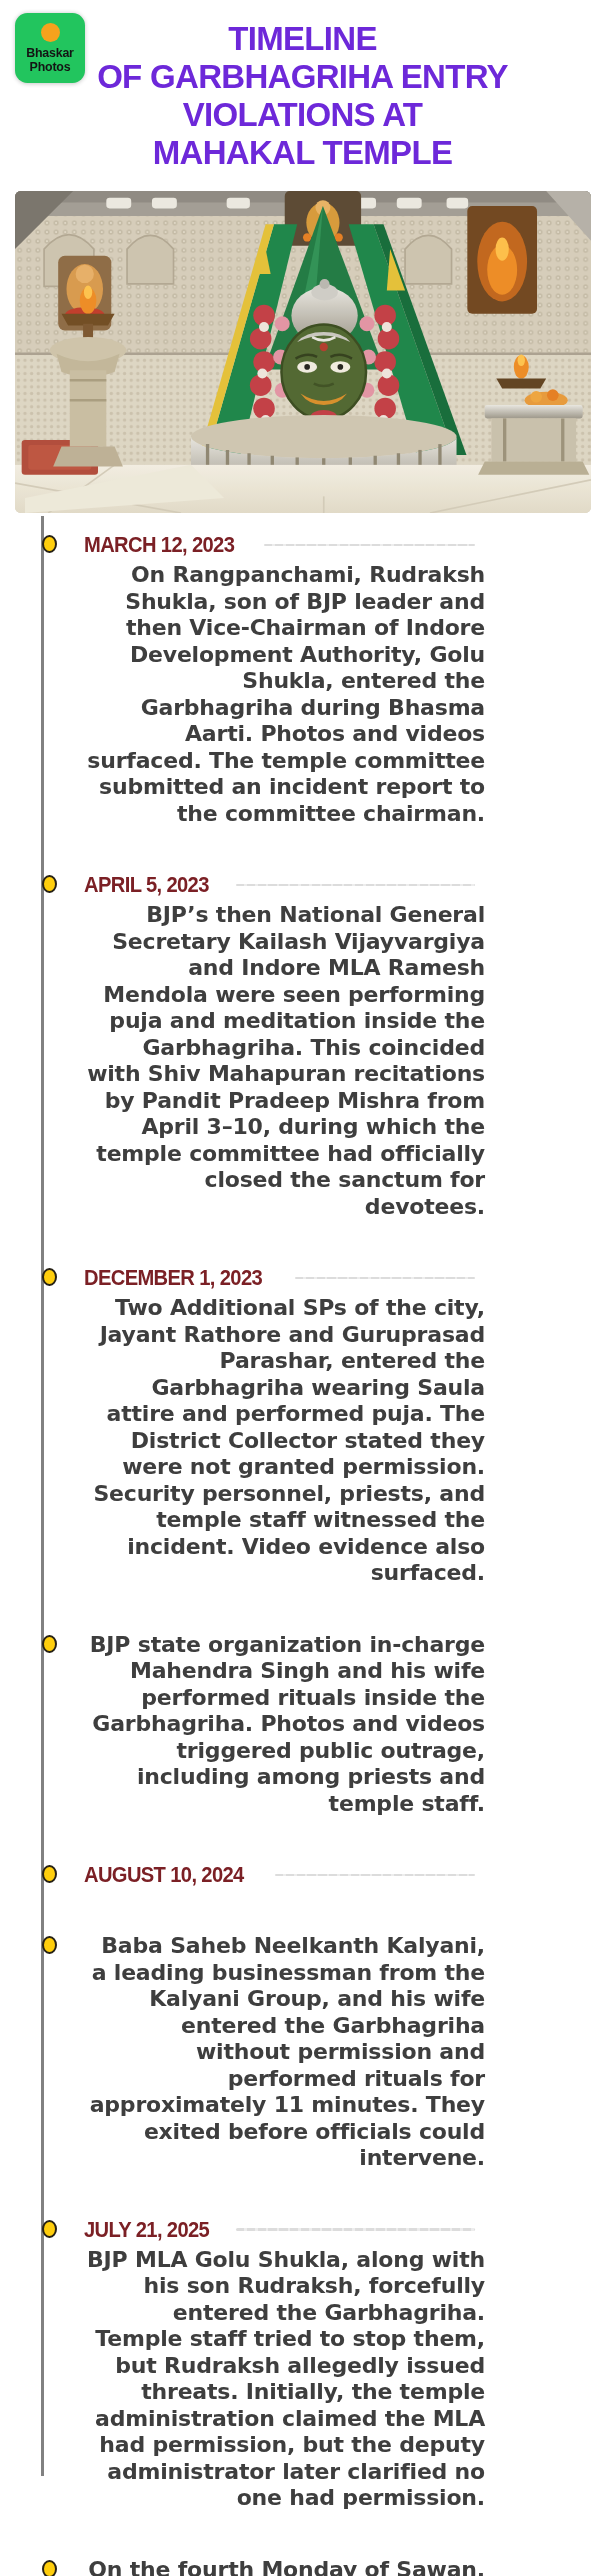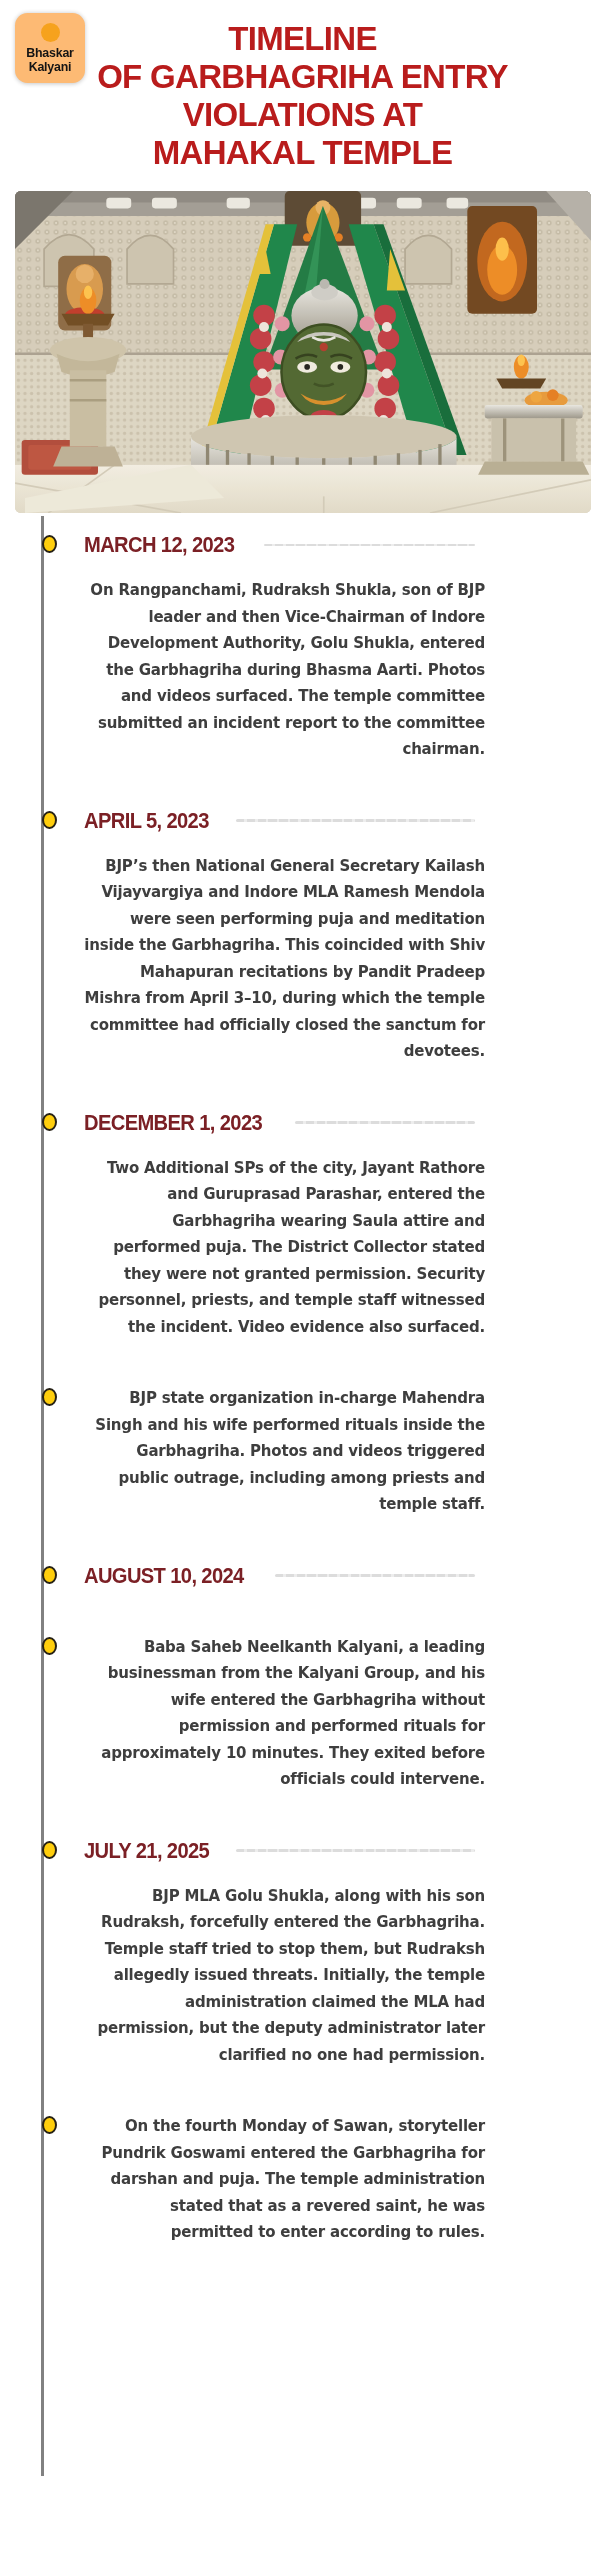--- a/index.html
+++ b/index.html
@@ -2,28 +2,28 @@
 <html style="font-size:13.3px"><head>
 <meta charset="utf-8">
 <style>
   html,body{margin:0;padding:0;}
   body{
     width:605px;height:2576px;position:relative;background:#ffffff;
     font-family:"Liberation Sans",sans-serif;overflow:hidden;
   }
   
   .logo-card{
-    position:absolute;left:15px;top:13.3px;width:70px;height:70px;background:#fdba74;
+    position:absolute;left:15px;top:13.3px;width:70px;height:70px;background:#22c55e;
     border-radius:12.4px;box-shadow:0 0.8px 4.1px rgba(0,0,0,.22);
     display:flex;flex-direction:column;align-items:center;justify-content:center;
   }
   .logo-dot{width:19px;height:19px;border-radius:50%;background:#f6a21d;margin-bottom:4.1px;}
   .logo-text{font-weight:bold;font-size:12.4px;line-height:14px;color:#141414;text-align:center;letter-spacing:-0.2px;}
   .title{
-    position:absolute;left:0;right:0;top:20px;text-align:center;color:#b91c1c;
+    position:absolute;left:0;right:0;top:20px;text-align:center;color:#6d28d9;
     font-weight:800;font-size:33px;line-height:38px;letter-spacing:-0.7px;
   }
   .title div{white-space:nowrap;}
   
   .photo{
     position:absolute;left:15px;top:191px;width:576px;height:322px;border-radius:5.8px;
     overflow:hidden;background:#d7d0c0;
   }
   .photo svg{display:block;}
   
@@ -37,31 +37,31 @@
   .entry-head{display:flex;align-items:center;gap:13.3px;}
   .entry-date{
     font-size:22.4px;font-weight:800;color:#7b2025;white-space:nowrap;
     letter-spacing:-0.7px;transform:scaleX(0.9);transform-origin:left center;
   }
   .entry-dash{
     flex:1;height:2.5px;margin-right:10px;border-radius:1.7px;
     background:repeating-linear-gradient(90deg,#dcdcdc 0 8.3px,#ededed 8.3px 10.8px);
   }
   .entry-body{
-    margin-top:19px;font-family:"DejaVu Sans",sans-serif;font-weight:700;
-    font-size:15px;line-height:26.5px;color:#3e3e3e;letter-spacing:-0.2px;
+    margin-top:4px;font-family:"DejaVu Sans",sans-serif;font-weight:700;
+    font-size:22px;line-height:26.5px;color:#3e3e3e;letter-spacing:-0.2px;
   }
 </style>
 </head>
 <body>
 
 <div class="logo-card">
   <div class="logo-dot"></div>
   <div class="logo-text">Bhaskar</div>
-  <div class="logo-text">Kalyani</div>
+  <div class="logo-text">Photos</div>
 </div>
 
 <div class="title">
   <div>TIMELINE</div>
   <div>OF GARBHAGRIHA ENTRY</div>
   <div>VIOLATIONS AT</div>
   <div>MAHAKAL TEMPLE</div>
 </div>
 
 <div class="photo">
@@ -311,21 +311,21 @@
   <div class="entry">
     <span class="bullet"></span>
     <div class="entry-head">
       <span class="entry-date">AUGUST 10, 2024</span>
       <span class="entry-dash"></span>
     </div>
   </div>
 
   <div class="entry">
     <span class="bullet"></span>
-    <div class="entry-body">Baba Saheb Neelkanth Kalyani, a leading businessman from the Kalyani Group, and his wife entered the Garbhagriha without permission and performed rituals for approximately 10 minutes. They exited before officials could intervene.</div>
+    <div class="entry-body">Baba Saheb Neelkanth Kalyani, a leading businessman from the Kalyani Group, and his wife entered the Garbhagriha without permission and performed rituals for approximately 11 minutes. They exited before officials could intervene.</div>
   </div>
 
   <div class="entry">
     <span class="bullet"></span>
     <div class="entry-head">
       <span class="entry-date">JULY 21, 2025</span>
       <span class="entry-dash"></span>
     </div>
     <div class="entry-body">BJP MLA Golu Shukla, along with his son Rudraksh, forcefully entered the Garbhagriha. Temple staff tried to stop them, but Rudraksh allegedly issued threats. Initially, the temple administration claimed the MLA had permission, but the deputy administrator later clarified no one had permission.</div>
   </div>

